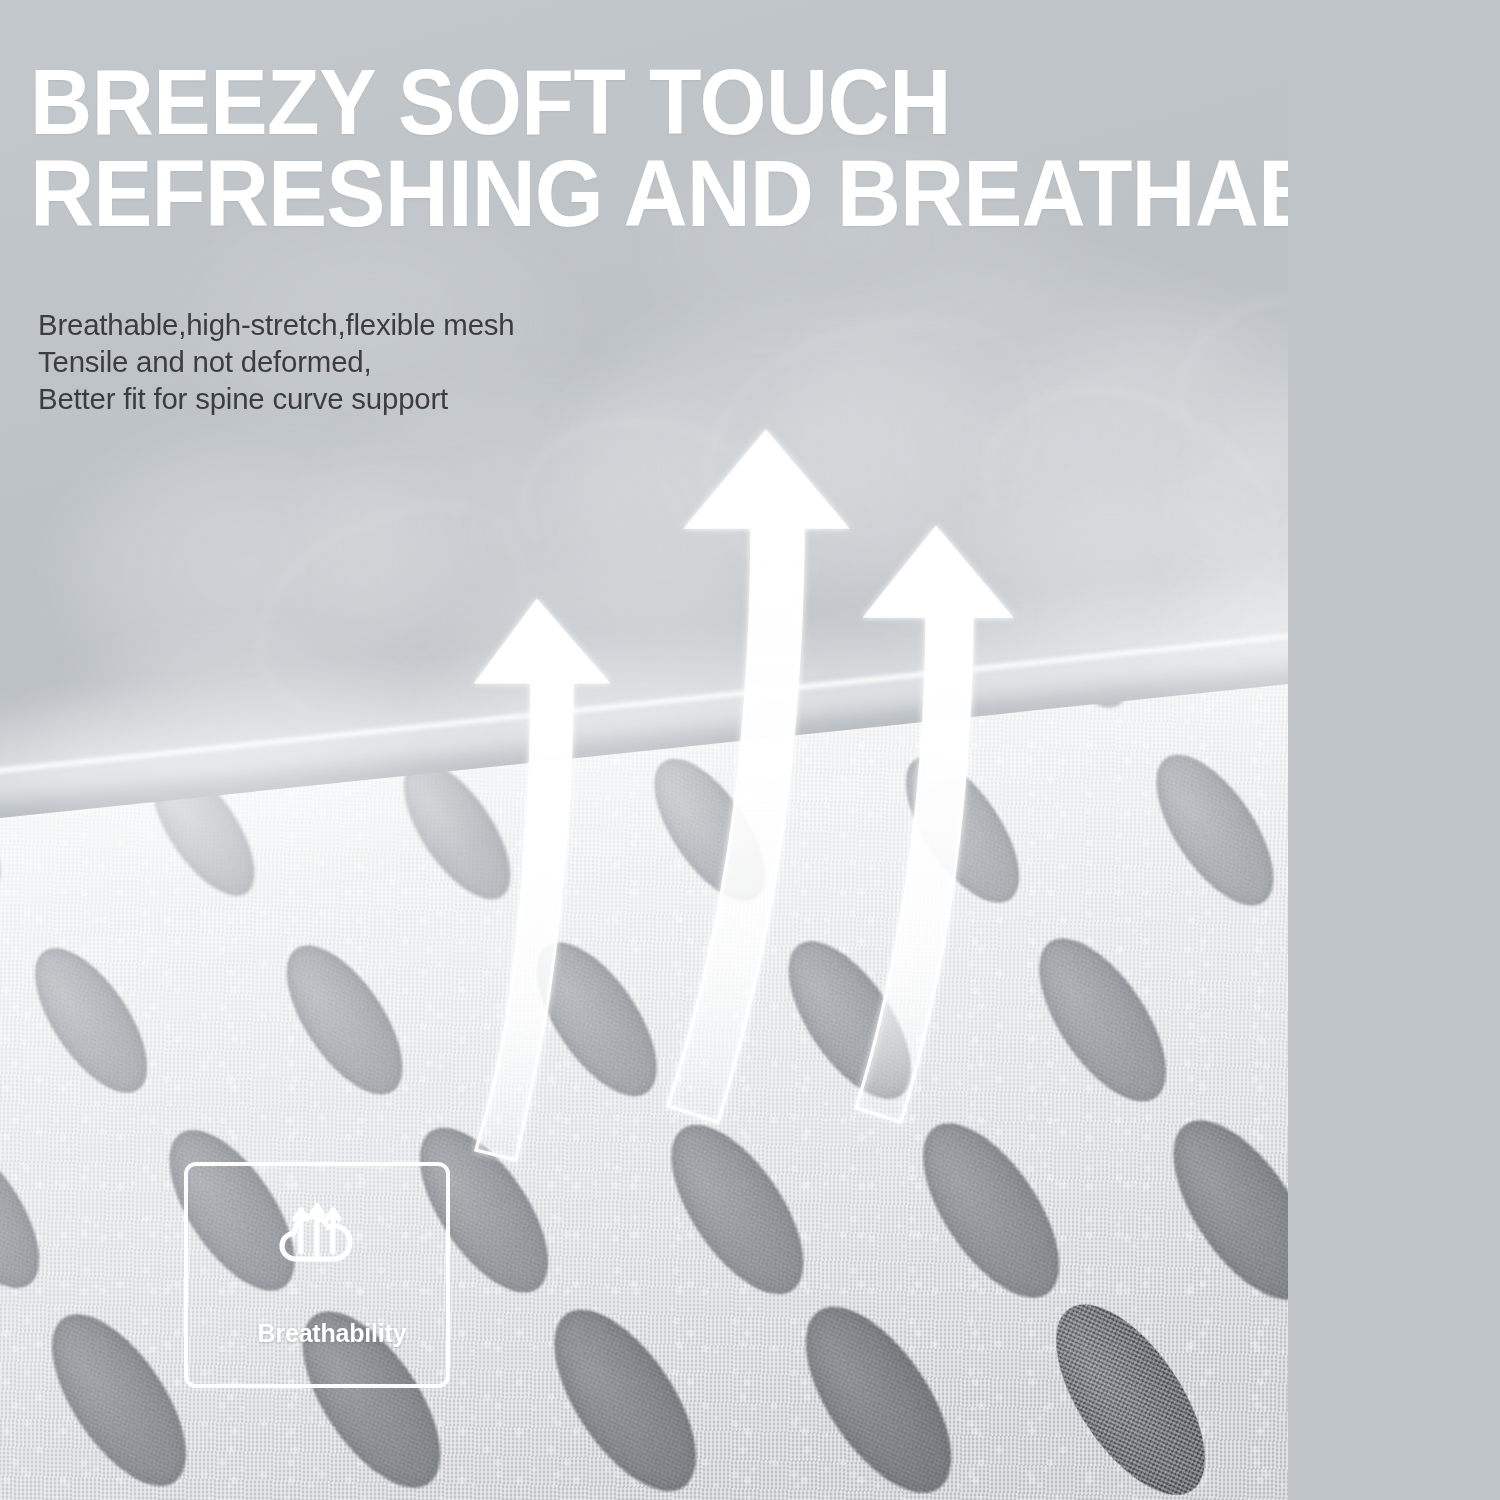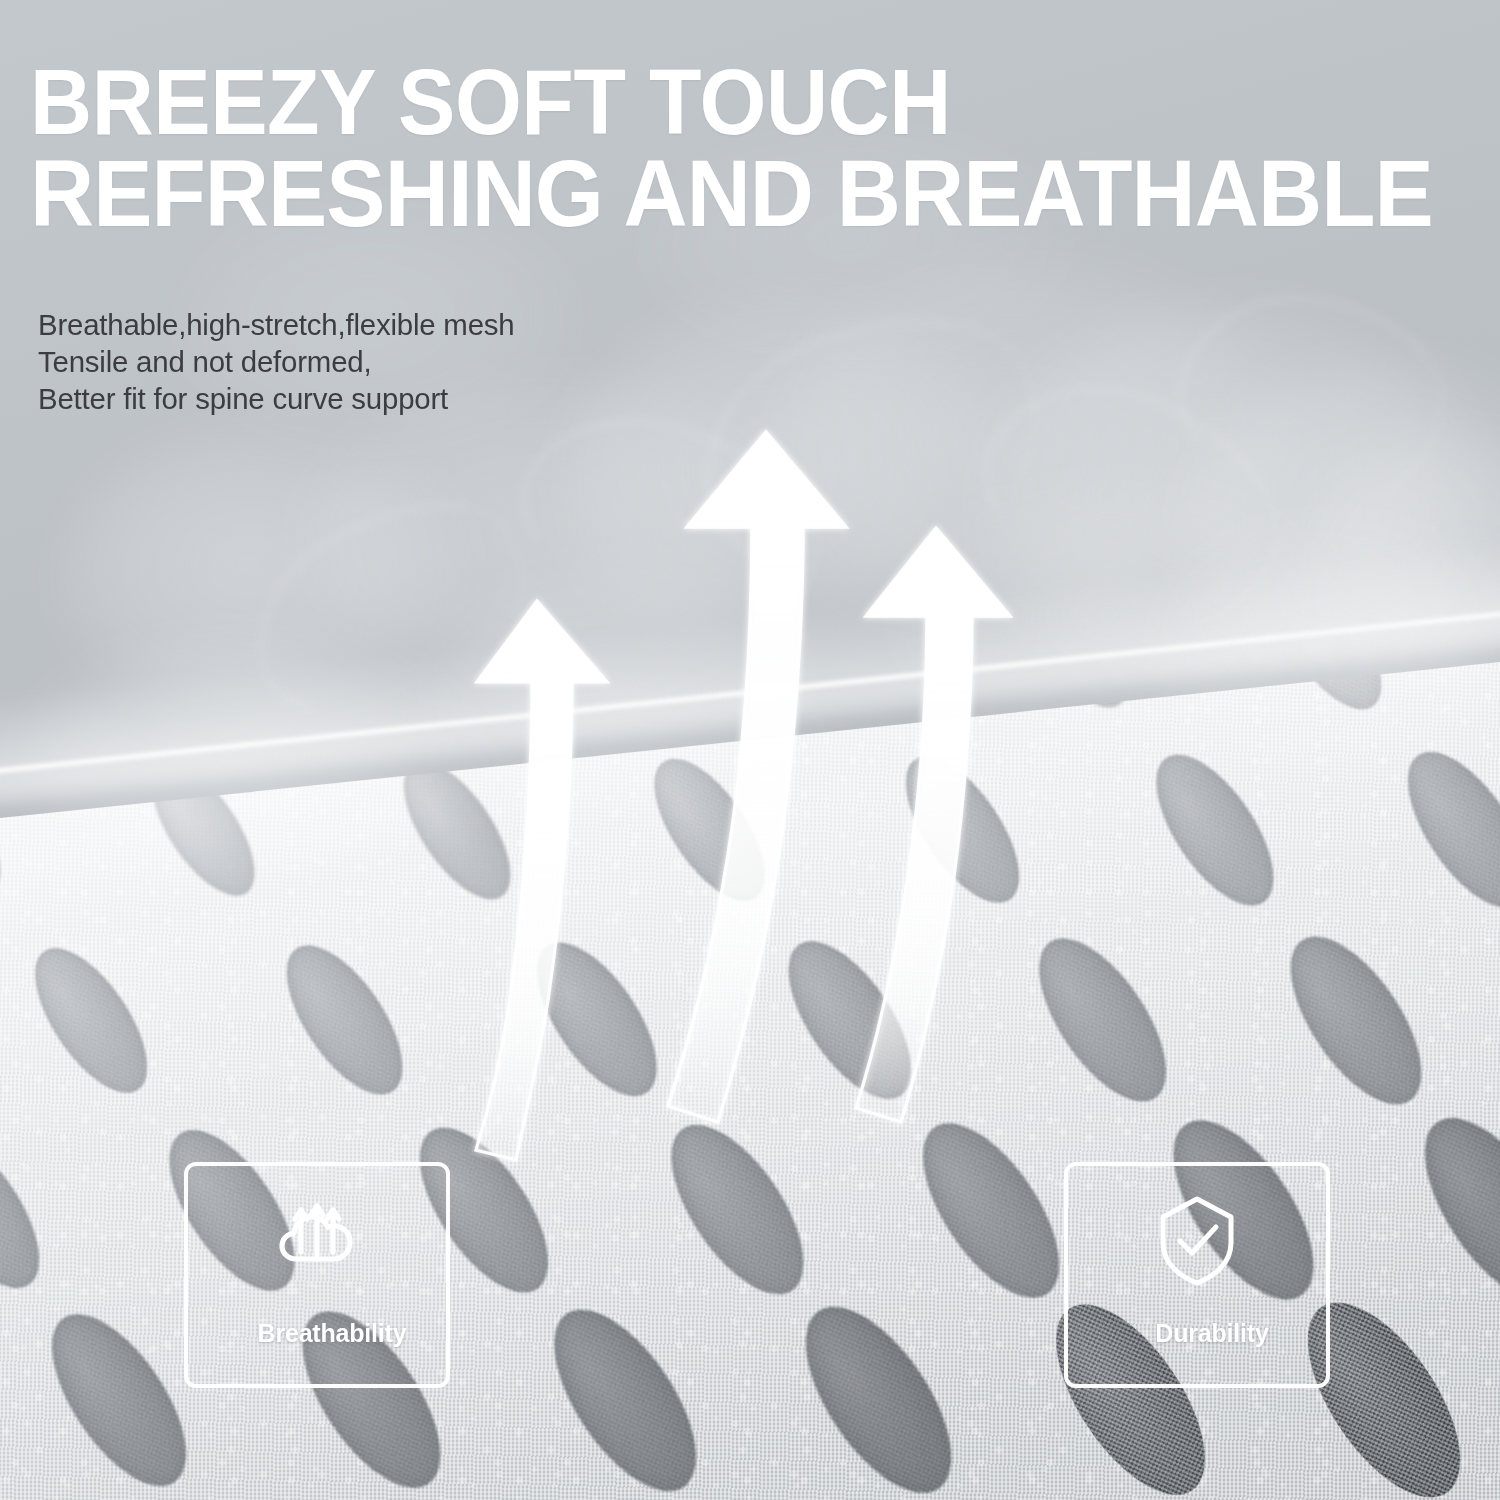--- a/index.html
+++ b/index.html
@@ -1,21 +1,21 @@
 <!DOCTYPE html>
 <html><head>
 <meta charset="utf-8">
 <style>
   * { margin:0; padding:0; box-sizing:border-box; }
   html,body { width:1500px; height:1500px; overflow:hidden; background:#bfc4c9; }
   body { font-family:"Liberation Sans", sans-serif; }
 
   #stage {
     position:relative;
-    width:1500px; height:1500px;
+    width:1288px; height:1500px;
     overflow:hidden;
     background:
       linear-gradient(165deg, #c3c8cd 0%, #bcc1c6 35%, #b8bdc2 60%, #b4b9be 100%);
   }
 
   
   #fabric-area {
     position:absolute; left:0; top:0; width:1500px; height:1500px;
     clip-path: polygon(0 818px, 1500px 662px, 1500px 1500px, 0 1500px);
     overflow:hidden;
@@ -330,26 +330,15 @@
             <polyline points="46,26 52,17 58,26"></polyline>
             <line x1="68" y1="63" x2="68" y2="21"></line>
             <polyline points="62,30 68,21 74,30"></polyline>
           </g>
         </svg>
       </div>
       <div class="card-label">Breathability</div>
     </div>
 
 
-    <div class="card c2">
-      <div class="card-icon">
-        <svg width="104" height="104" viewBox="0 0 104 104">
-          <g fill="none" stroke="#ffffff" stroke-width="5" stroke-linecap="round" stroke-linejoin="round">
-            <path d="M52 10 L86 28 V54 c0 20 -16 33 -34 40 c-18 -7 -34 -20 -34 -40 V28 Z"></path>
-            <polyline points="35,52 47,64 71,38"></polyline>
-          </g>
-        </svg>
-      </div>
-      <div class="card-label">Durability</div>
-    </div>
 
   </div>
 </div>
 
 </body></html>

